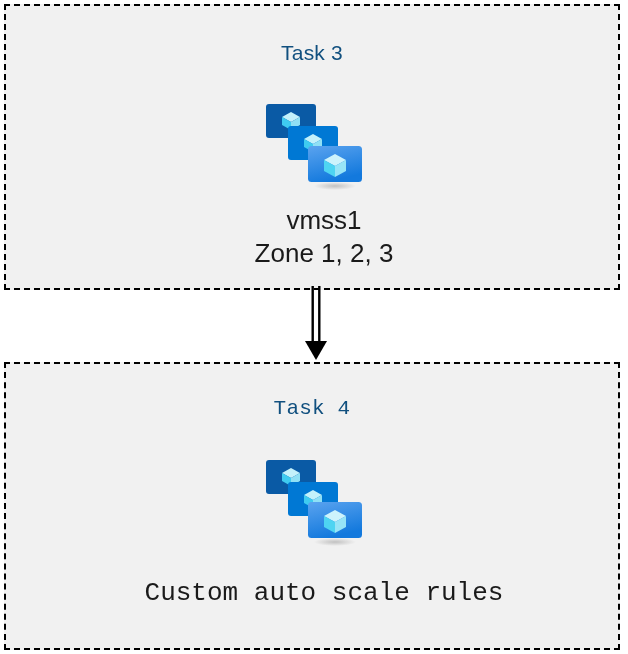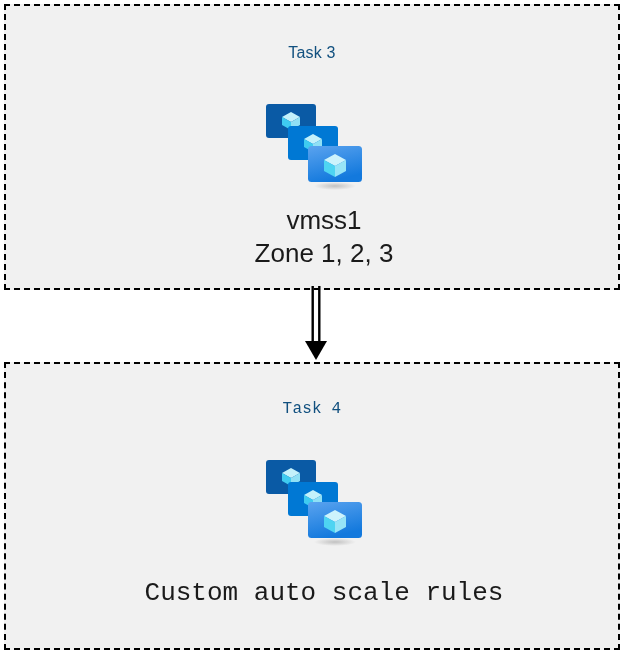--- a/index.html
+++ b/index.html
@@ -43,21 +43,21 @@
     height: 288px;
     font-family: Liberation Mono, monospace;
   }
 
   .box-title {
     position: absolute;
     left: 0;
     width: 100%;
     text-align: center;
     color: #11507f;
-    font-size: 16px;
+    font-size: 21px;
     line-height: 30px;
     letter-spacing: 0.2px;
     white-space: nowrap;
   }
   #task-box-top .box-title { top: 32px; }
   #task-box-bottom .box-title { top: 30px; }
 
   .box-caption {
     position: absolute;
     left: 12px;

